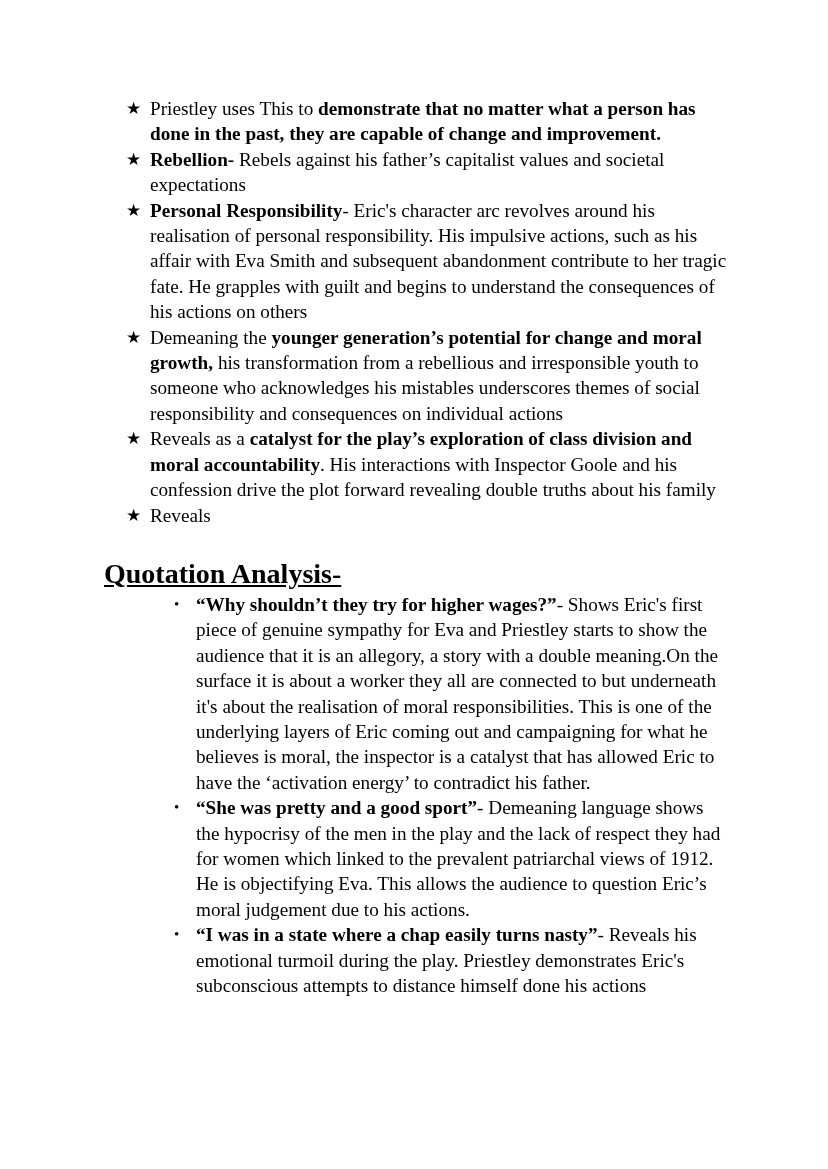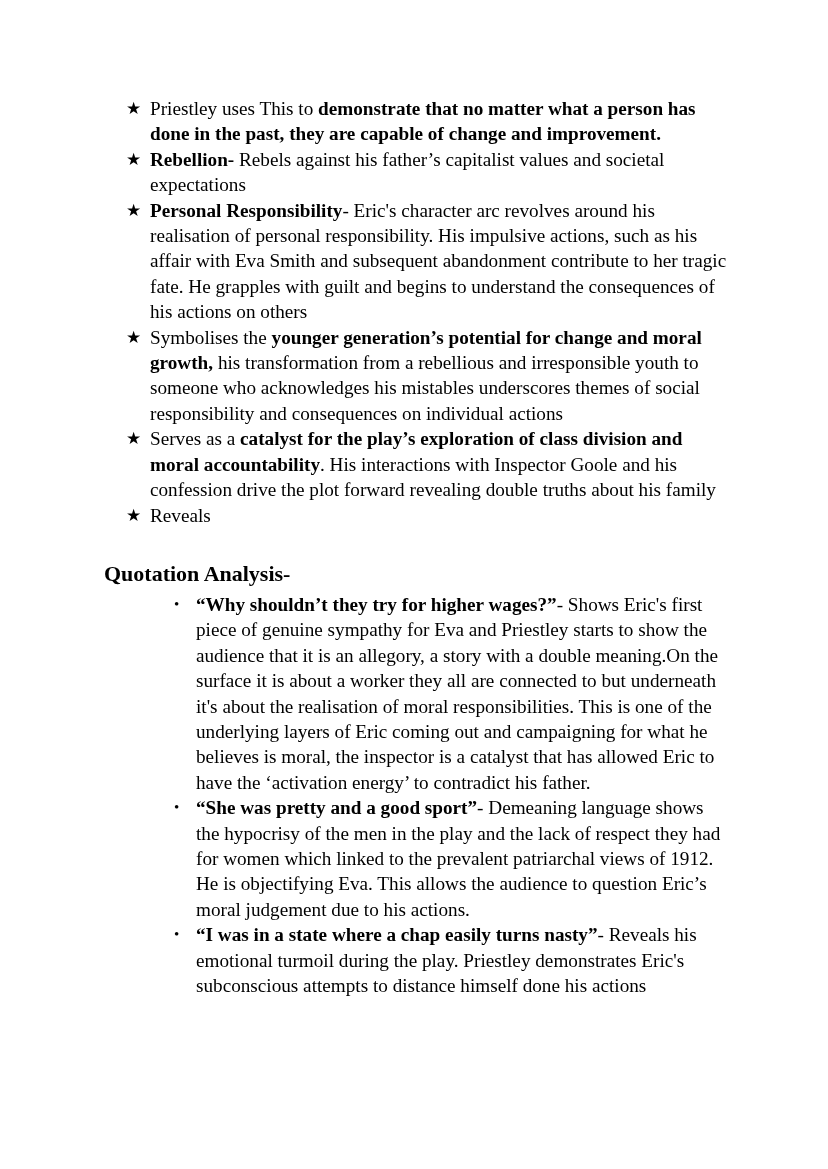--- a/index.html
+++ b/index.html
@@ -42,23 +42,24 @@
   .star-item .star-glyph {
     position: absolute;
     left: 22px;
     top: 0;
     font-size: 17px;
     line-height: 25.4px;
   }
 
   
   .section-heading {
-    font-size: 22px;
+    font-size: 28px;
     line-height: 28px;
     font-weight: bold;
+    text-decoration: underline;
     text-underline-offset: 2px;
     margin: 32px 0 4px 0;
     padding: 0;
     display: inline-block;
   }
 
   
   .dot-list {
     list-style: none;
     margin: 0;
@@ -84,22 +85,22 @@
 </style>
 </head>
 <body>
 
 <div class="page">
 
   <ul class="star-list" id="star-list">
       <li class="star-item"><span class="star-glyph">★</span><span><span>Priestley uses This to </span><span class="b">demonstrate that no matter what a person has done in the past, they are capable of change and improvement.</span></span></li>
       <li class="star-item"><span class="star-glyph">★</span><span><span class="b">Rebellion-</span><span> Rebels against his father’s capitalist values and societal expectations</span></span></li>
       <li class="star-item"><span class="star-glyph">★</span><span><span class="b">Personal Responsibility</span><span>- Eric's character arc revolves around his realisation of personal responsibility. His impulsive actions, such as his affair with Eva Smith and subsequent abandonment contribute to her tragic fate. He grapples with guilt and begins to understand the consequences of his actions on others</span></span></li>
-      <li class="star-item"><span class="star-glyph">★</span><span><span>Symbolises the </span><span class="b">younger generation’s potential for change and moral growth,</span><span> his transformation from a rebellious and irresponsible youth to someone who acknowledges his mistables underscores themes of social responsibility and consequences on individual actions</span></span></li>
-      <li class="star-item"><span class="star-glyph">★</span><span><span>Serves as a </span><span class="b">catalyst for the play’s exploration of class division and moral accountability</span><span>. His interactions with Inspector Goole and his confession drive the plot forward revealing double truths about his family</span></span></li>
+      <li class="star-item"><span class="star-glyph">★</span><span><span>Demeaning the </span><span class="b">younger generation’s potential for change and moral growth,</span><span> his transformation from a rebellious and irresponsible youth to someone who acknowledges his mistables underscores themes of social responsibility and consequences on individual actions</span></span></li>
+      <li class="star-item"><span class="star-glyph">★</span><span><span>Reveals as a </span><span class="b">catalyst for the play’s exploration of class division and moral accountability</span><span>. His interactions with Inspector Goole and his confession drive the plot forward revealing double truths about his family</span></span></li>
       <li class="star-item"><span class="star-glyph">★</span><span><span>Reveals</span></span></li>
     </ul>
 
   <div>
     <h2 class="section-heading">Quotation Analysis-</h2>
 
     <ul class="dot-list" id="dot-list">
         <li class="dot-item"><span class="dot-glyph">•</span><span class="b">“Why shouldn’t they try for higher wages?”</span><span>- Shows Eric's first piece of genuine sympathy for Eva and Priestley starts to show the audience that it is an allegory, a story with a double meaning.On the surface it is about a worker they all are connected to but underneath it's about the realisation of moral responsibilities. This is one of the underlying layers of Eric coming out and campaigning for what he believes is moral, the inspector is a catalyst that has allowed Eric to have the ‘activation energy’ to contradict his father.</span></li>
         <li class="dot-item"><span class="dot-glyph">•</span><span class="b">“She was pretty and a good sport”</span><span>- Demeaning language shows the hypocrisy of the men in the play and the lack of respect they had for women which linked to the prevalent patriarchal views of 1912. He is objectifying Eva. This allows the audience to question Eric’s moral judgement due to his actions.</span></li>
         <li class="dot-item"><span class="dot-glyph">•</span><span class="b">“I was in a state where a chap easily turns nasty”</span><span>- Reveals his emotional turmoil during the play. Priestley demonstrates Eric's subconscious attempts to distance himself done his actions</span></li>

